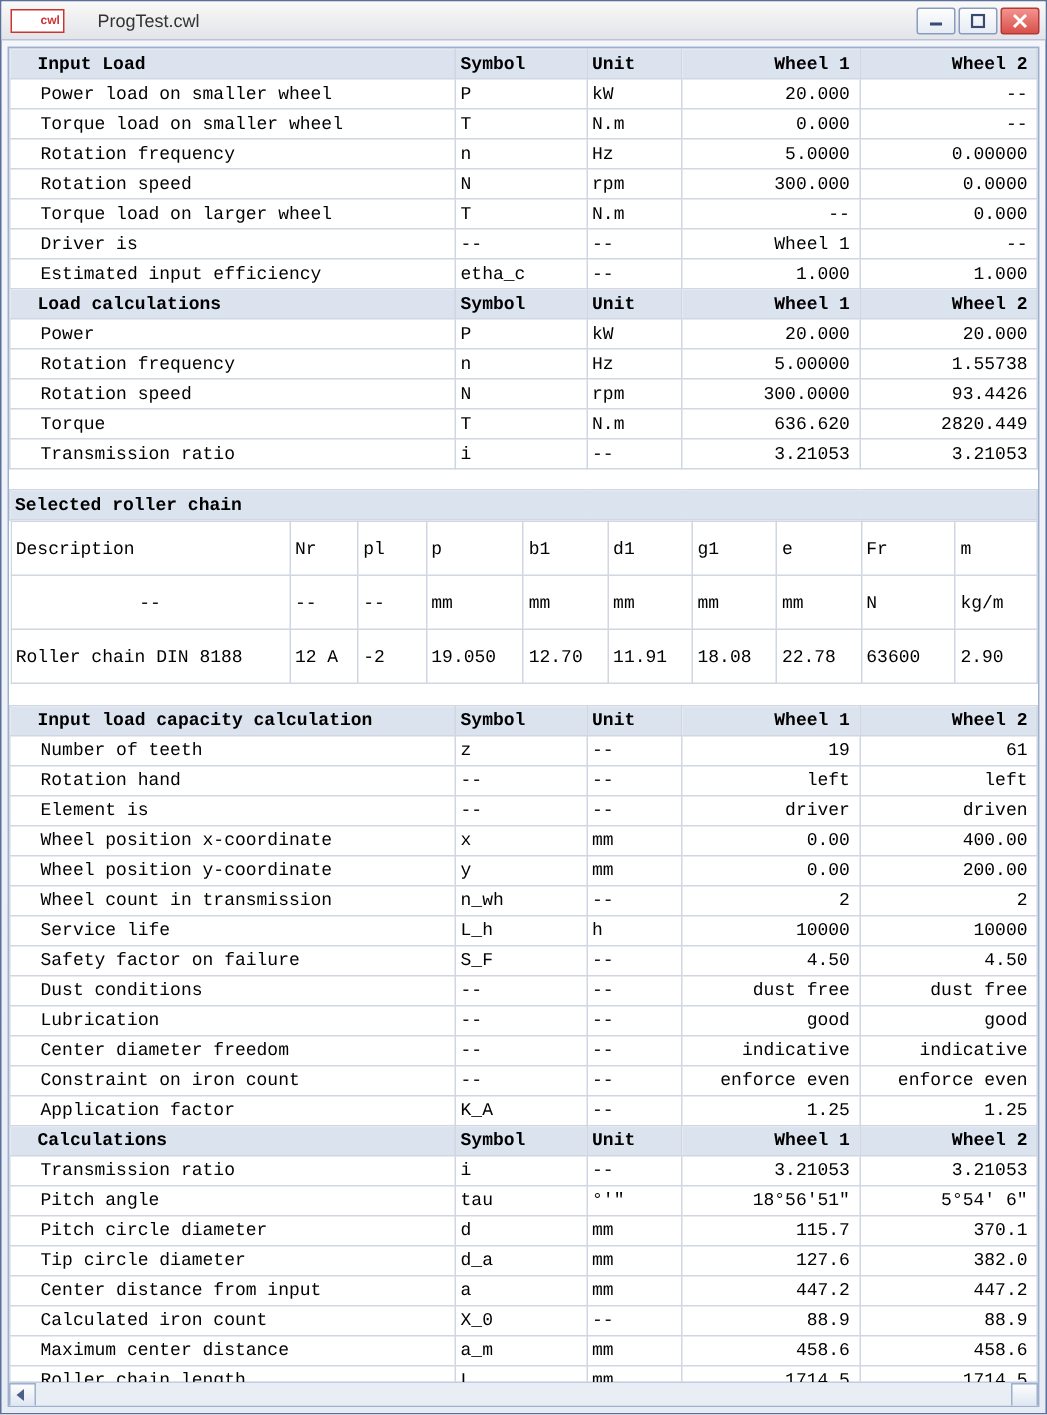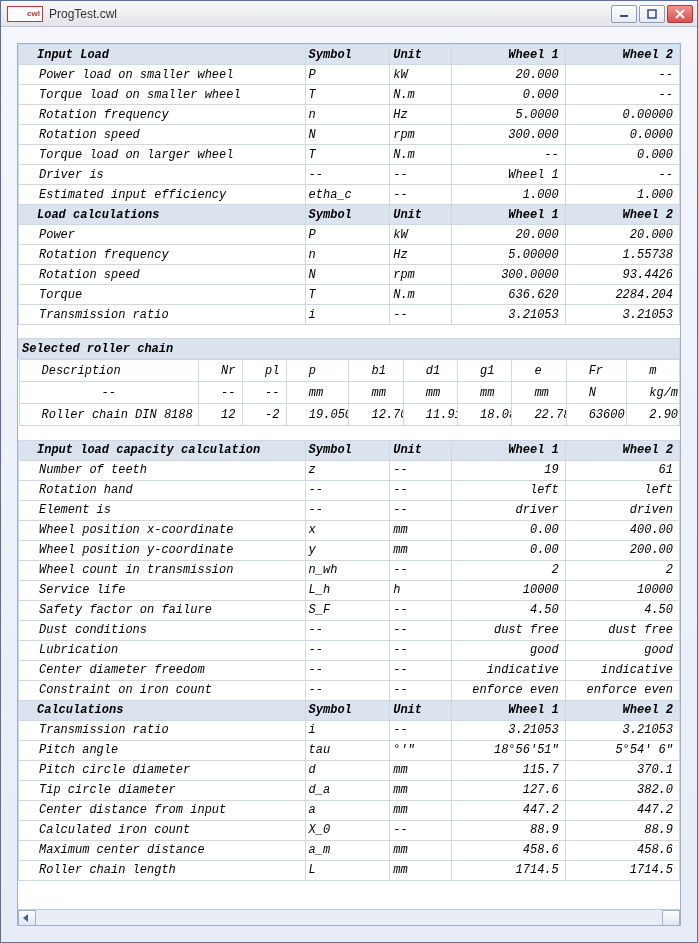--- a/index.html
+++ b/index.html
@@ -31,21 +31,21 @@
     font-family: "Segoe UI", Tahoma, sans-serif;
     font-size: 12px;
     color: #333;
   }
   .title-icon {
     width: 36px; height: 16px;
     background: #fff;
     border: 1px solid #c33;
     display:flex;align-items:center;justify-content:center;
     font-size:8px;color:#c33;font-weight:bold;
-    margin-right: 6px;
+    margin-right: 22px;
     padding-left: 17px;
   }
   .titlebar .spacer { flex: 1; }
   .win-btn {
     width: 26px; height: 18px;
     margin-left: 2px;
     background: linear-gradient(#fdfdfd,#e6ecf5);
     border: 1px solid #8a9bbd;
     border-radius: 2px;
     display:flex;align-items:center;justify-content:center;
@@ -54,27 +54,26 @@
     color:#364a72;
   }
   .win-btn.close {
     background: linear-gradient(#f3938f,#d9504b);
     border-color:#b03b36;
     color:#fff;
     font-weight:bold;
   }
   .content-wrap {
     flex:1;
-    margin: 16px;
+    margin: 4px;
     background:#fff;
     border:1px solid #9db0ce;
     display:flex;
     flex-direction:column;
     overflow:hidden;
-    font-style:italic;
   }
   .content {
     flex:1;
     overflow:auto;
     padding:0;
   }
   .scroll-h {
     height:16px;
     background:#e9edf4;
     border-top:1px solid #c2cfe2;
@@ -119,22 +118,22 @@
   tr.gap td { border:none; height:14px; background:#fff; }
 
   
   table.rc {
     width:100%;
     border-collapse:collapse;
     table-layout:fixed;
   }
   table.rc td, table.rc th {
     border:1px solid #d0d6e2;
-    padding:2px 22px;
-    height:22px;
+    padding:2px 3px;
+    height:36px;
     font-weight:normal;
     white-space:nowrap;
     overflow:hidden;
   }
   table.rc .r { text-align:left; }
   table.rc .c { text-align:center; }
 </style>
 </head>
 <body>
 
@@ -256,21 +255,21 @@
               <td>N</td>
               <td>rpm</td>
               <td class="num">300.0000</td>
               <td class="num">93.4426</td>
             </tr>
             <tr class="row">
               <td>Torque</td>
               <td>T</td>
               <td>N.m</td>
               <td class="num">636.620</td>
-              <td class="num">2284.204</td>
+              <td class="num">2820.449</td>
             </tr>
             <tr class="row">
               <td>Transmission ratio</td>
               <td>i</td>
               <td>--</td>
               <td class="num">3.21053</td>
               <td class="num">3.21053</td>
             </tr>
             <tr class="gap">
               <td colspan="5"></td>
@@ -421,20 +420,27 @@
               <td class="num">indicative</td>
               <td class="num">indicative</td>
             </tr>
             <tr class="row">
               <td>Constraint on iron count</td>
               <td>--</td>
               <td>--</td>
               <td class="num">enforce even</td>
               <td class="num">enforce even</td>
             </tr>
+            <tr class="row">
+              <td>Application factor</td>
+              <td>K_A</td>
+              <td>--</td>
+              <td class="num">1.25</td>
+              <td class="num">1.25</td>
+            </tr>
             <tr class="sec">
               <td class="ind">Calculations</td>
               <td>Symbol</td>
               <td>Unit</td>
               <td class="num">Wheel 1</td>
               <td class="num">Wheel 2</td>
             </tr>
             <tr class="row">
               <td>Transmission ratio</td>
               <td>i</td>

